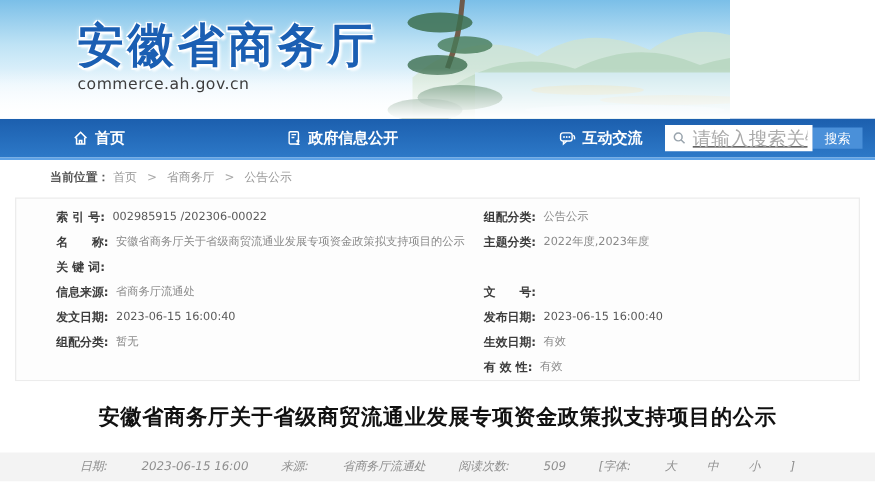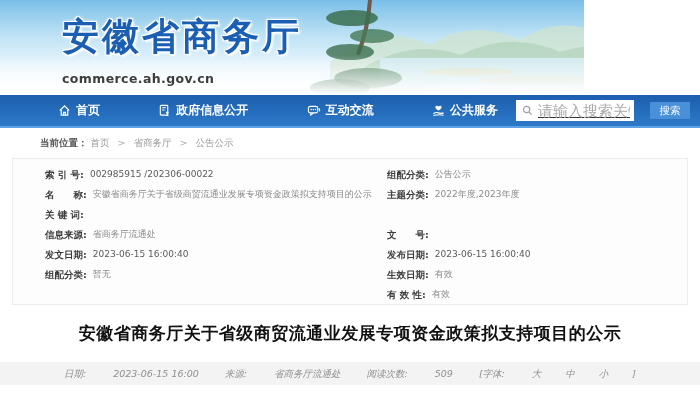--- a/index.html
+++ b/index.html
@@ -6,35 +6,35 @@
   html,body { width:700px; height:400px; overflow:hidden; }
   body { font-family:"DejaVu Sans","Liberation Sans",sans-serif; background:#fff; }
 
   
   .header { position:relative; width:584px; height:95px; overflow:hidden;
     background:linear-gradient(180deg,#7bbfe8 0%,#bfe3f5 38%,#eaf6fd 72%,#ffffff 100%); }
   .header-scene { position:absolute; top:0; left:0; width:700px; height:95px; }
   .logo { position:absolute; left:62px; top:17px; z-index:2; cursor:pointer; }
   .logo-title { font-size:37px; font-weight:bold; color:#1b5fb3; letter-spacing:3px; line-height:1.1;
     text-shadow:-1px -1px 0 #fff, 1px -1px 0 #fff, -1px 1px 0 #fff, 2px 2px 2px rgba(255,255,255,.95), 0 0 4px #fff; }
-  .logo-url { font-size:12.5px; font-weight:bold; color:#3d3d3d; margin-top:13px; letter-spacing:.4px; }
+  .logo-url { font-size:12.5px; font-weight:normal; color:#3d3d3d; margin-top:1px; letter-spacing:.4px; }
 
   
   .nav { width:700px; height:33px; background:linear-gradient(180deg,#1c5fae 0%,#2d79c8 100%);
     border-bottom:2px solid #5ea2e6; display:flex; align-items:center; padding:0 10px 0 58px; }
   .nav-items { display:flex; flex:1; justify-content:space-between; max-width:470px; margin-right:18px; }
   .nav-item { display:flex; align-items:center; color:#fff; font-size:12px; font-weight:bold; cursor:pointer; white-space:nowrap; }
   .nav-item svg { margin-right:5px; display:block; }
   .search-group { display:flex; align-items:center; margin-left:auto; }
   .search-box { position:relative; }
   .search-box svg { position:absolute; left:6px; top:5px; }
   .search-input { width:118px; height:21px; border:none; background:#fff; font-size:15px;
     padding:0 4px 0 22px; color:#333; outline:none; font-family:inherit;text-decoration:underline; }
   .search-input::placeholder { color:#aaa; }
-  .search-btn { width:40px; height:17px; margin-left:16px; border:none; background:#4a90d9;
+  .search-btn { width:40px; height:17px; margin-left:0; border:none; background:#4a90d9;
     color:#fff; font-size:10.5px; cursor:pointer; font-family:Liberation Sans, sans-serif; }
 
   
   .breadcrumb { height:30px; line-height:30px; padding-left:30px; font-size:9.5px; color:#999; background:#fff; }
   .crumb-label { color:#555; font-weight:bold;margin-left:10px; }
   .crumb-link { color:#999; cursor:pointer; }
   .crumb-sep { margin:0 5px; color:#aaa; }
 
   
   .panel { margin:0 12px; height:147px; background:#fdfdfd; border:1px solid #ececec;
@@ -126,28 +126,20 @@
       <svg width="14" height="13" viewBox="0 0 15 14" fill="none" stroke="#fff" stroke-width="1.2">
         <rect x="1.5" y="2.5" width="10" height="7" rx="2"></rect>
           <path d="M4 9.5 L4 12 L7 9.5"></path>
         <circle cx="4.5" cy="6" r="0.8" fill="#fff" stroke="none"></circle>
           <circle cx="6.8" cy="6" r="0.8" fill="#fff" stroke="none"></circle>
           <circle cx="9.1" cy="6" r="0.8" fill="#fff" stroke="none"></circle>
         <path d="M12.5 4.5 Q14 5.5 13.5 8"></path>
       </svg>
       <span>互动交流</span>
     </div>
-    <div class="nav-item">
-      <svg width="13" height="13" viewBox="0 0 14 14" fill="none">
-        <path d="M7 2.8 C6 1.2 3.6 1.6 3.6 3.5 C3.6 5.2 7 7.2 7 7.2 C7 7.2 10.4 5.2 10.4 3.5 C10.4 1.6 8 1.2 7 2.8 Z" fill="#fff"></path>
-        <path d="M1.5 10.5 Q4 8.5 7 9.5 Q10 10.5 12.5 9.5" stroke="#fff" stroke-width="1.3" fill="none"></path>
-        <path d="M1.5 12.5 Q7 11 12.5 12" stroke="#fff" stroke-width="1.1" fill="none"></path>
-      </svg>
-      <span>公共服务</span>
-    </div>
   </div>
   <div class="search-group">
     <div class="search-box">
       <svg width="11" height="11" viewBox="0 0 12 12" fill="none" stroke="#99a4ad" stroke-width="1.3">
         <circle cx="5" cy="5" r="3.4"></circle>
           <path d="M7.6 7.6 L10.5 10.5"></path>
       </svg>
       <input class="search-input" type="text" placeholder="请输入搜索关键字" style="">
     </div>
     <button class="search-btn">搜索</button>

